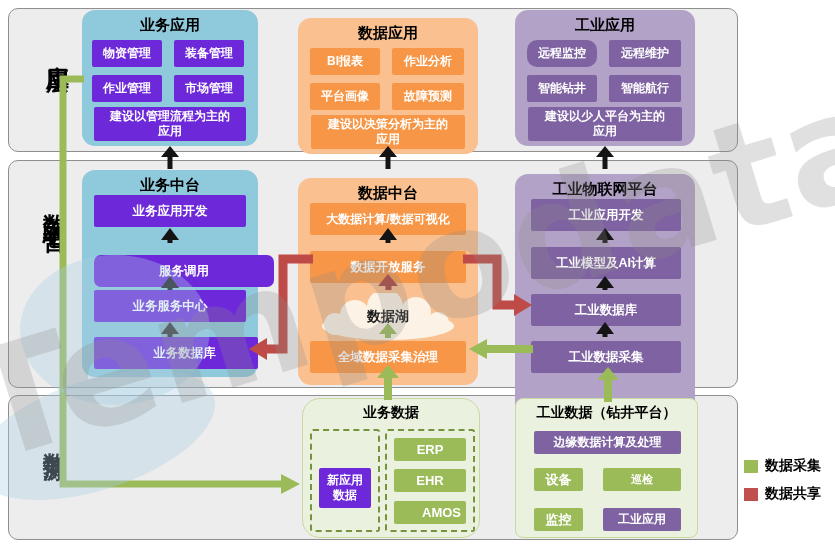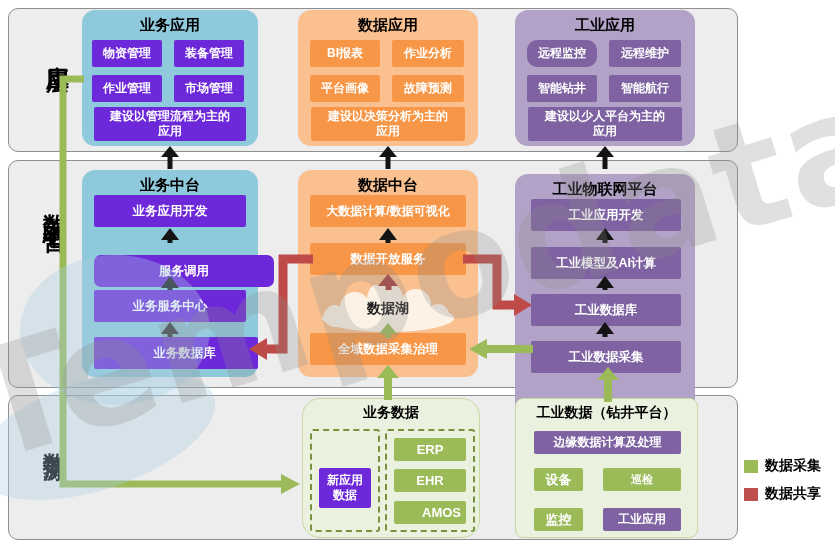--- a/index.html
+++ b/index.html
@@ -14,21 +14,21 @@
     border:1.5px solid #8f8f8f;border-radius:10px;box-sizing:border-box;
   }
   
   .vlabel{
     position:absolute;writing-mode:vertical-rl;text-orientation:upright;
     font-weight:bold;font-size:23px;color:#000;letter-spacing:3px;line-height:1;
   }
   
   .card{position:absolute;border-radius:13px;box-sizing:border-box;}
   .card-blue{background:#8FC9DC;}
-  .card-orange{background:#FAC090;}
+  .card-orange{background:#FAC090;margin-top:8px;}
   .card-purple{background:#B3A2C7;}
   .card-green{background:#EAF1DE;border:1px solid #C6D9A0;border-radius:8px;}
   .card-title{
     position:absolute;left:0;right:0;top:6px;text-align:center;
     font-weight:bold;font-size:15px;color:#000;
   }
   .card-title-sm{font-size:14px;top:5px;}
   
   .chip{
     position:absolute;display:flex;align-items:center;justify-content:center;

